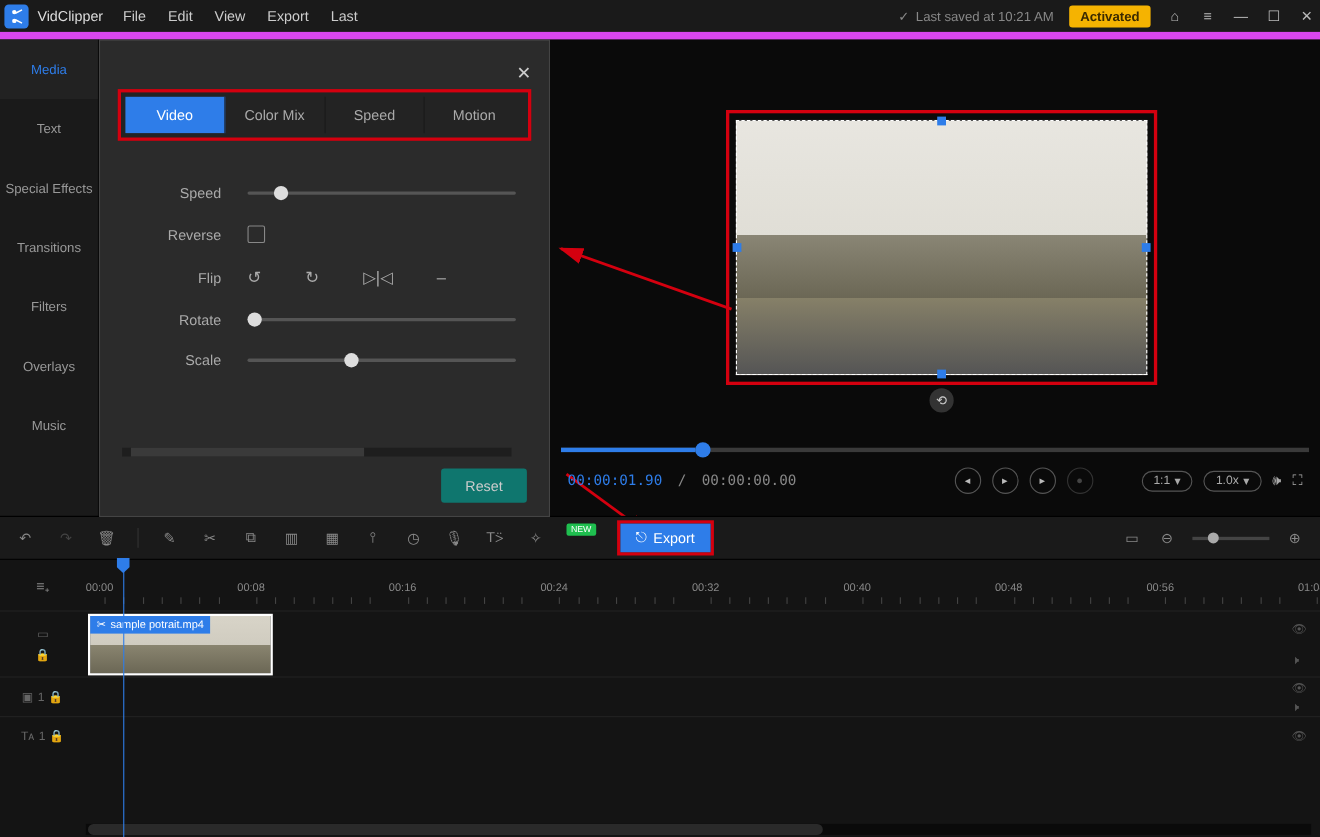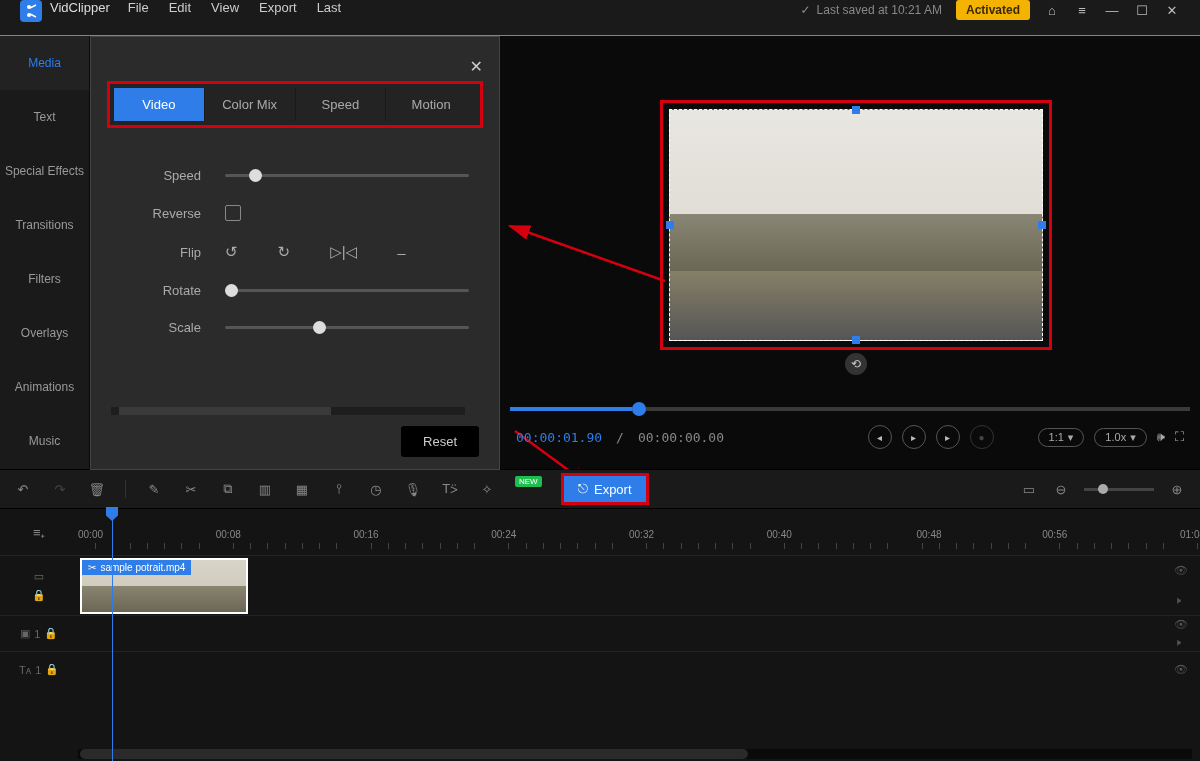--- a/index.html
+++ b/index.html
@@ -1,19 +1,19 @@
 <!DOCTYPE html>
 <html><head>
 <meta charset="utf-8">
 <style>
 * { margin: 0; padding: 0; box-sizing: border-box; font-family: -apple-system, "Segoe UI", Arial, sans-serif; user-select: none; }
 body { background: #0f0f0f; color: #bbb; font-size: 13px; width: 1200px; height: 761px; overflow: hidden; position: relative; }
 
 
-.titlebar { height: 36px; background: #1a1a1a; display: flex; align-items: flex-start; padding: 0 20px; border-bottom: 1px solid #d946ef; }
+.titlebar { height: 36px; background: #1a1a1a; display: flex; align-items: center; padding: 0 4px; border-bottom: 7px solid #d946ef; }
 .logo { width: 22px; height: 22px; background: #2e7de9; border-radius: 4px; display: flex; align-items: center; justify-content: center; margin-right: 8px; }
 .app-title { color: #ddd; font-size: 13px; margin-right: 18px; }
 .menu { display:flex; gap: 20px; }
 .menu-item { color: #ccc; font-size: 13px; cursor: pointer; }
 .titlebar-right { margin-left: auto; display: flex; align-items: center; gap: 14px; }
 .last-saved { color: #888; font-size: 12px; display:flex; align-items:center; gap:6px;}
 .badge-activated { background: #f5b301; color: #3a2a00; padding: 3px 10px; border-radius: 3px; font-size: 12px; font-weight:600; }
 .win-btn { width: 16px; height: 16px; display:flex; align-items:center; justify-content:center; cursor:pointer; color:#bbb; }
 
 
@@ -29,21 +29,21 @@
 .tab:last-child { border-right:none; }
 .tab.active { background:#2e7de9; color:#fff; }
 .panel-body { padding: 40px 30px 0 30px; }
 .ctrl-row { display:flex; align-items:center; margin-bottom: 22px; }
 .ctrl-label { width: 80px; text-align:right; color:#aaa; font-size:13px; margin-right:24px; }
 .slider { flex:1; height:3px; background:#555; position:relative; border-radius:2px; }
 .slider-thumb { position:absolute; top:-5px; width:13px; height:13px; background:#ddd; border-radius:50%; }
 .checkbox { width:16px; height:16px; border:1px solid #888; border-radius:2px; }
 .flip-icons { display:flex; gap:40px; color:#aaa; font-size:15px; align-items:center; }
 .panel-footer { position:absolute; bottom:12px; right:20px; }
-.reset-btn { background:#000000; color:#ccc; padding:8px 22px; border:none; border-radius:3px; cursor:pointer; font-size:13px; }
+.reset-btn { background:#0f766e; color:#ccc; padding:8px 22px; border:none; border-radius:3px; cursor:pointer; font-size:13px; }
 .panel-hscroll { position:absolute; bottom:54px; left:20px; right:34px; height:8px; background:#1e1e1e; }
 .panel-hscroll::before { content:''; position:absolute; left:8px; width:60%; height:100%; background:#3a3a3a; }
 
 
 .preview-area { position:absolute; top:36px; left:500px; right:0; bottom:292px; background:#0a0a0a; }
 .canvas-wrap { position:absolute; top:64px; left:160px; width:392px; height:250px; border:3px solid #d4000f; }
 .canvas { position:absolute; inset:6px; background: linear-gradient(#e8e6e0 0%, #e0ded6 45%, #8a8675 45%, #6b6755 70%, #868068 70%, #555 100%); border:1px dashed #fff; }
 .handle { position:absolute; width:8px; height:8px; background:#2e7de9; }
 .loop-icon { position:absolute; left:50%; transform:translateX(-50%); bottom:-28px; width:22px; height:22px; background:#333; border-radius:50%; display:flex; align-items:center; justify-content:center; color:#ccc; font-size:12px; }
 .arrow { position:absolute; pointer-events:none; }
@@ -127,21 +127,20 @@
   </div>
 </div>
 
 <div class="sidebar">
   <div class="side-item active">Media</div>
   <div class="side-item">Text</div>
   <div class="side-item">Special Effects</div>
   <div class="side-item">Transitions</div>
   <div class="side-item">Filters</div>
   <div class="side-item">Overlays</div>
-  <div class="side-item">Animations</div>
   <div class="side-item">Music</div>
 </div>
 
 <div class="panel">
   <div class="panel-close">✕</div>
   <div class="tabs-wrap">
     <div class="tab active">Video</div>
     <div class="tab">Color Mix</div>
     <div class="tab">Speed</div>
     <div class="tab">Motion</div>
@@ -319,21 +318,21 @@
         <div class="ruler-sub" style="left: 654.312px;"></div>
         <div class="ruler-sub" style="left: 671.531px;"></div>
         <div class="ruler-tick" style="left: 688.75px;">00:40</div>
         <div class="ruler-sub" style="left: 705.969px;"></div>
         <div class="ruler-sub" style="left: 723.188px;"></div>
         <div class="ruler-sub" style="left: 740.406px;"></div>
         <div class="ruler-sub" style="left: 757.625px;"></div>
         <div class="ruler-sub" style="left: 774.844px;"></div>
         <div class="ruler-sub" style="left: 792.062px;"></div>
         <div class="ruler-sub" style="left: 809.281px;"></div>
-        <div class="ruler-tick" style="left: 826.5px; margin-left: 12px;">00:48</div>
+        <div class="ruler-tick" style="left: 826.5px;">00:48</div>
         <div class="ruler-sub" style="left: 843.719px;"></div>
         <div class="ruler-sub" style="left: 860.938px;"></div>
         <div class="ruler-sub" style="left: 878.156px;"></div>
         <div class="ruler-sub" style="left: 895.375px;"></div>
         <div class="ruler-sub" style="left: 912.594px;"></div>
         <div class="ruler-sub" style="left: 929.812px;"></div>
         <div class="ruler-sub" style="left: 947.031px;"></div>
         <div class="ruler-tick" style="left: 964.25px;">00:56</div>
         <div class="ruler-sub" style="left: 981.469px;"></div>
         <div class="ruler-sub" style="left: 998.688px;"></div>

